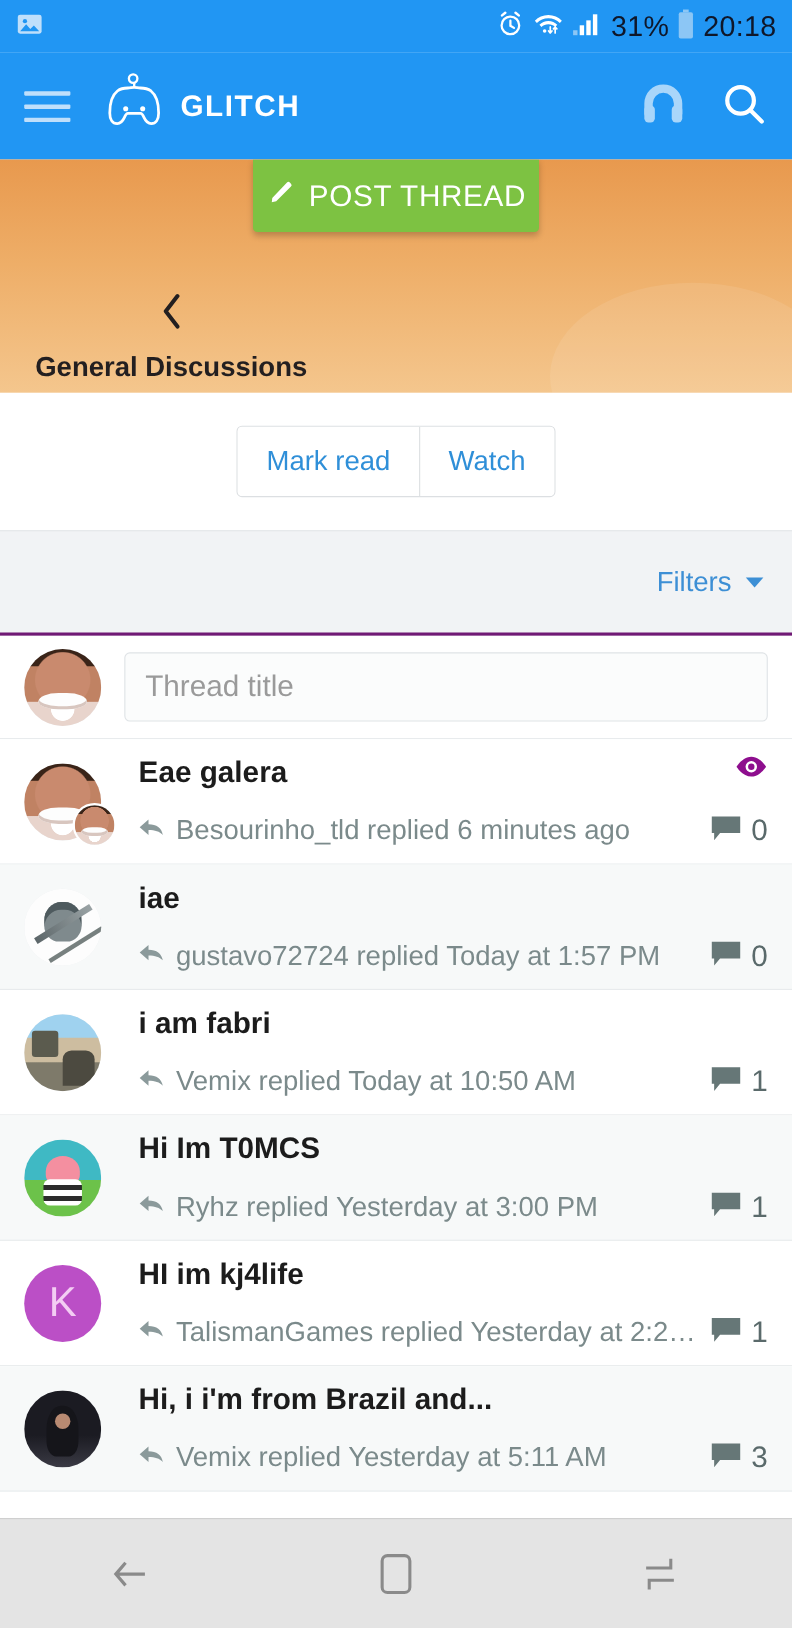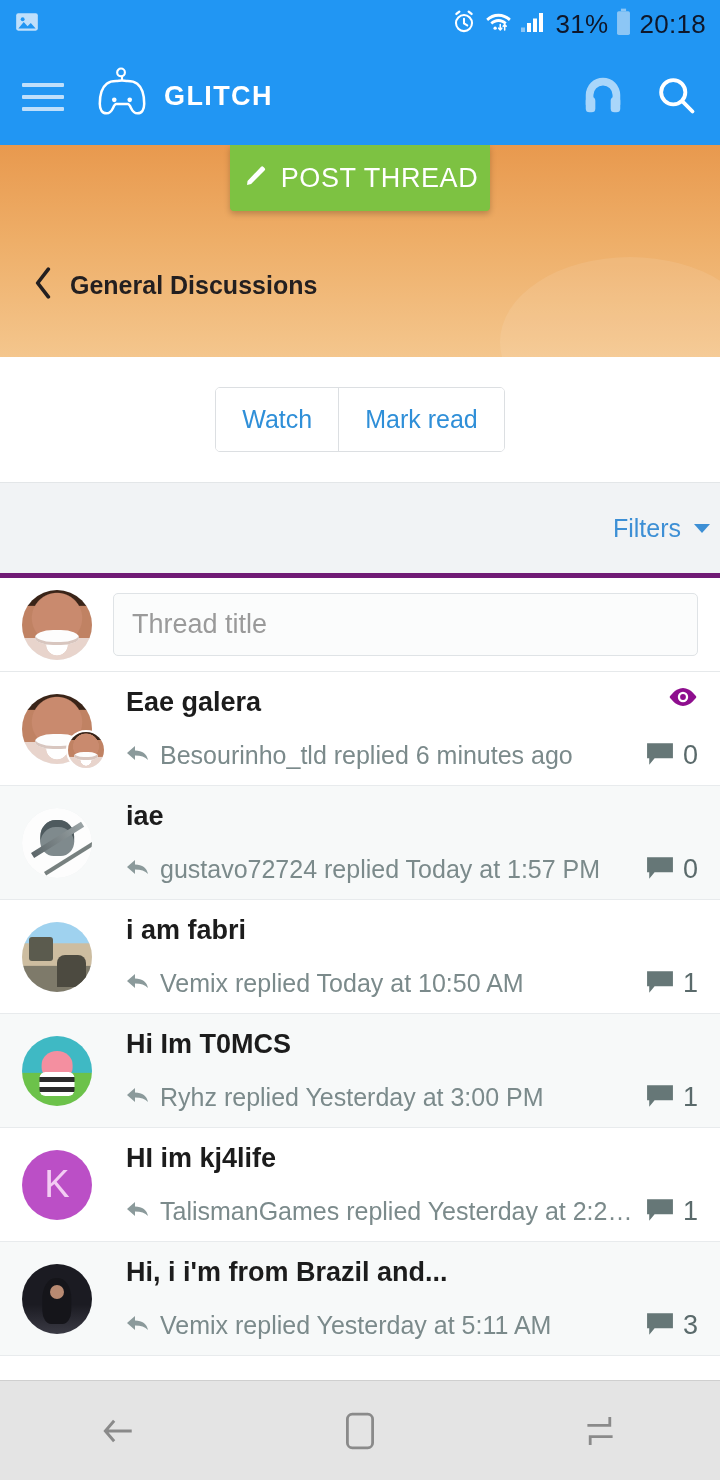--- a/index.html
+++ b/index.html
@@ -54,41 +54,41 @@
     background: #7DC242; border-radius: 0 0 4px 4px;
     box-shadow: 0 3px 6px rgba(0,0,0,0.22);
     display: flex; align-items: center; justify-content: center; gap: 12px;
     cursor: pointer;
   }
   .post-thread-btn .label {
     color: #ffffff; font-size: 27px; font-weight: 500; letter-spacing: 0.6px;
   }
   .crumb {
     position: absolute; left: 32px; top: 122px;
-    display: flex; align-items: center; gap: 16px; cursor: pointer;
+    display: flex; align-items: center; gap: 16px; cursor: pointer; flex-direction: column;
   }
   .crumb-label { font-size: 25px; font-weight: bold; color: #231f20; }
 
   
   .action-zone {
     flex: 0 0 125px; background: #ffffff;
     display: flex; align-items: center; justify-content: center;
   }
   .btn-group { display: flex; border: 1px solid #dcdfe2; border-radius: 5px; overflow: hidden; background: #fff; }
   .btn-group > div {
     padding: 17px 26px; font-size: 25px; color: #2f8fd8; cursor: pointer; background: #fff;
   }
   .btn-group > div + div { border-left: 1px solid #dcdfe2; }
 
   
   .filter-strip {
     flex: 0 0 96px; background: #f1f3f5;
-    border-top: 1px solid #e3e6e8; border-bottom: 5px solid #701a75;
+    border-top: 1px solid #e3e6e8; border-bottom: 3px solid #701a75;
     display: flex; align-items: center; justify-content: flex-end;
-    padding-right: 10px;
+    padding-right: 26px;
   }
   .filters-btn { display: flex; align-items: center; gap: 13px; cursor: pointer; }
   .filters-label { color: #3d8fd5; font-size: 25px; }
   .caret {
     width: 0; height: 0; border-left: 8px solid transparent; border-right: 8px solid transparent;
     border-top: 9px solid #3d8fd5;
   }
 
   
   .new-thread-row {
@@ -303,22 +303,22 @@
         <svg width="22" height="32" viewBox="0 0 18 30">
             <path d="M14 2L4 15l10 13" fill="none" stroke="#231f20" stroke-width="3.4" stroke-linecap="round" stroke-linejoin="round"></path>
           </svg>
       </span>
       <span class="crumb-label">General Discussions</span>
     </div>
   </div>
 
   <div class="action-zone">
     <div class="btn-group">
+      <div>Mark read</div>
       <div>Watch</div>
-      <div>Mark read</div>
     </div>
   </div>
 
   <div class="filter-strip">
     <div class="filters-btn">
       <span class="filters-label">Filters</span>
       <span class="caret"></span>
     </div>
   </div>
 

